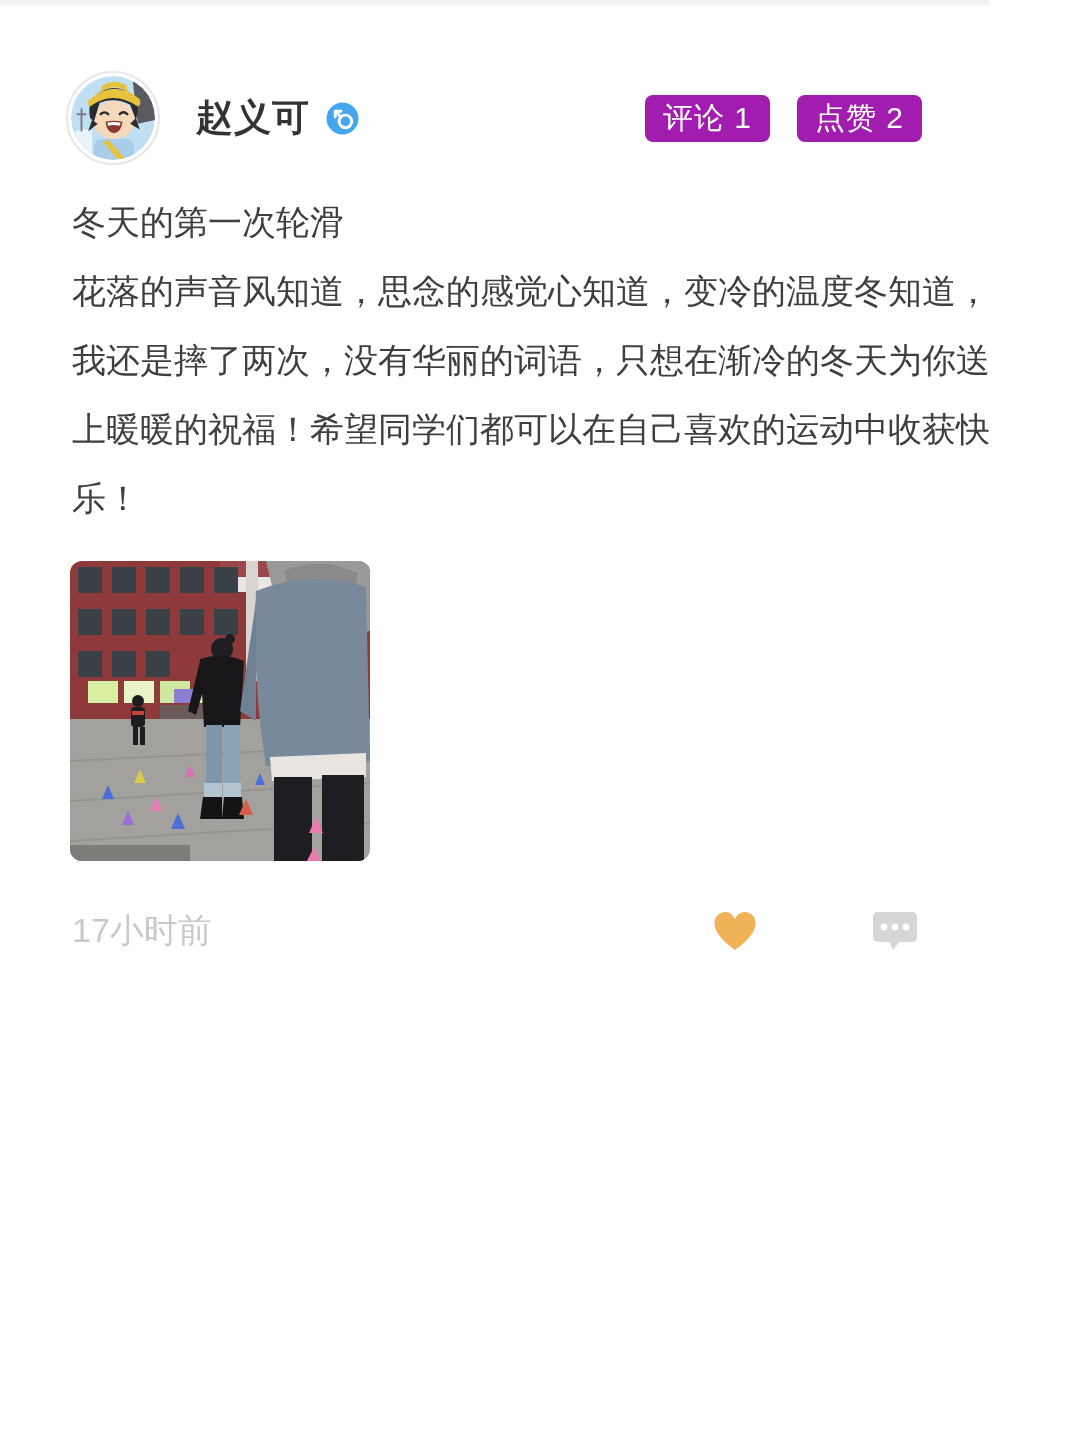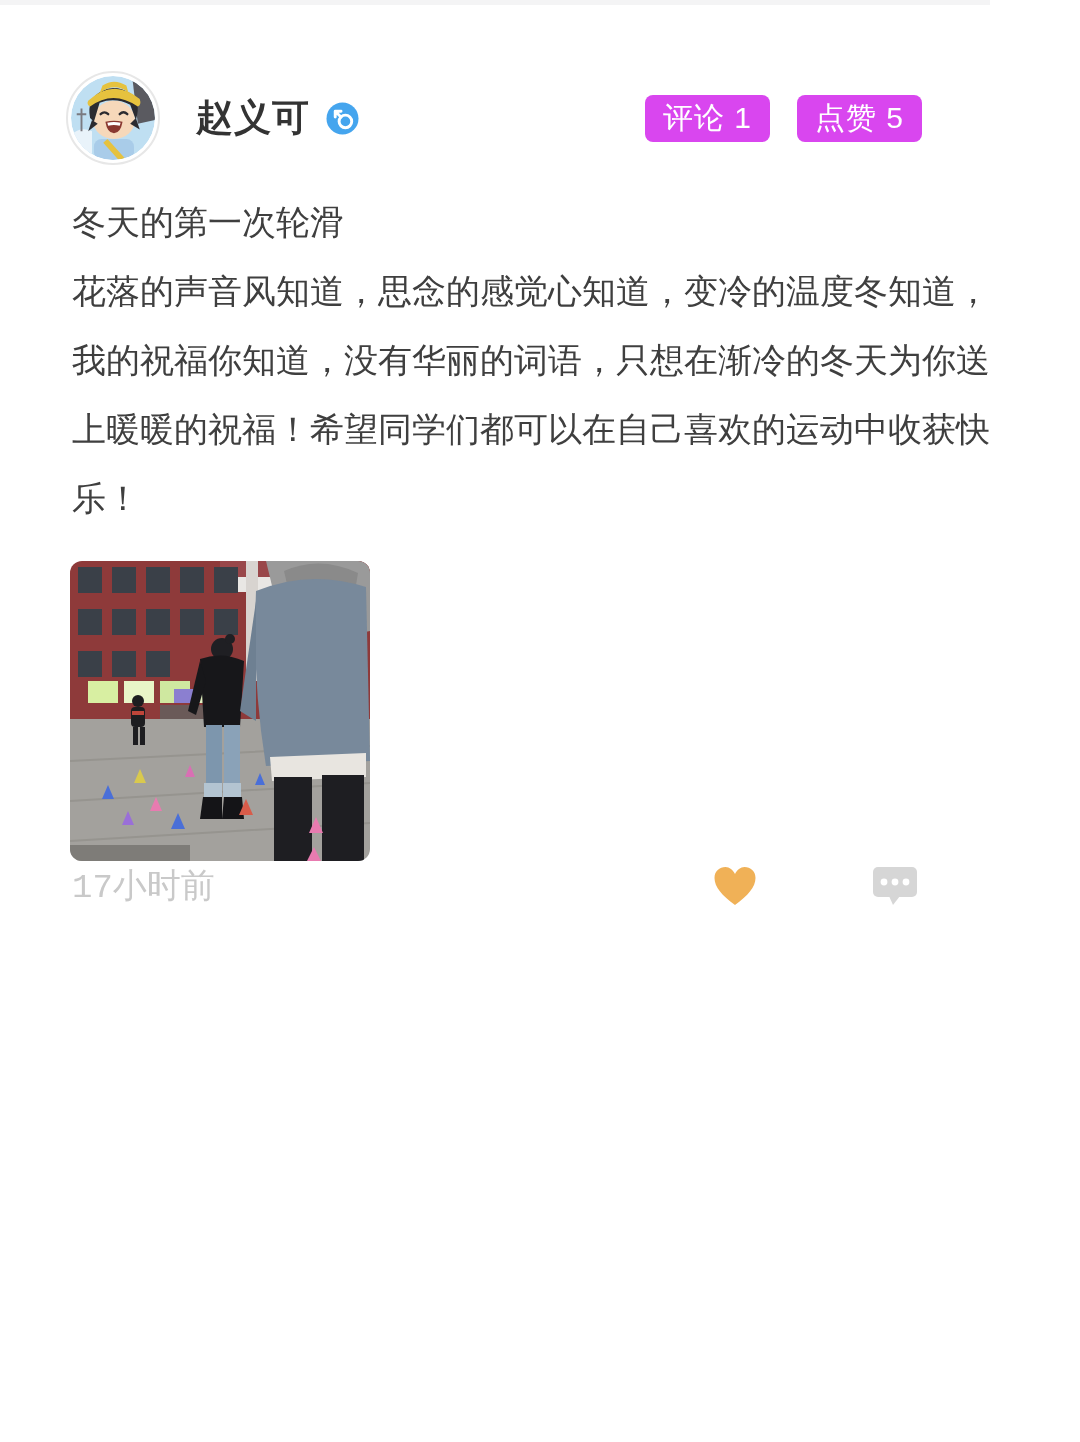--- a/index.html
+++ b/index.html
@@ -13,32 +13,32 @@
   .avatar-wrap {
     width:94px; height:94px; border-radius:50%; border:2px solid #e7e7e7;
     background:#fff; padding:3px; flex:0 0 auto;
   }
   .avatar-wrap svg { display:block; width:84px; height:84px; border-radius:50%; }
   .username { margin-left:36px; font-size:37px; font-weight:700; color:#333333; letter-spacing:1px; }
   .gender-badge { margin-left:16px; width:33px; height:33px; flex:0 0 auto; }
   .header-buttons { margin-left:auto; display:flex; gap:27px; }
   .hbtn {
     height:47px; min-width:118px; padding:0 18px; border:none; border-radius:8px;
-    background:#d946ef; color:#ffffff; font-size:30px; letter-spacing:1px;
+    background:#a21caf; color:#ffffff; font-size:30px; letter-spacing:1px;
     display:flex; align-items:center; justify-content:center; cursor:pointer;
     font-family:inherit;
   }
   .body-text { margin:23px 84px 0 72px; width:940px; font-size:34px; line-height:69px; color:#3f3f3f; }
   .body-text p { white-space:pre-wrap; word-break:break-all; }
   .photo {
     margin:28px 0 0 70px; width:300px; height:300px; border-radius:12px;
     overflow:hidden; display:block; cursor:pointer;
   }
   .photo svg { display:block; width:300px; height:300px; }
-  .footer { display:flex; align-items:center; padding:0 73px 0 72px; height:50px;font-family:Liberation Mono, monospace; }
+  .footer { display:flex; align-items:center; margin-top:45px; padding:0 73px 0 72px; height:50px; }
   .timestamp { color:#c9c9c9; font-size:34px; }
   .heart-btn { margin-left:auto; width:44px; height:41px; cursor:pointer; }
   .bubble-btn { margin-left:116px; width:44px; height:39px; cursor:pointer; }
 </style>
 </head>
 <body>
 
 <div class="page">
   <div class="top-strip"></div>
 
@@ -74,27 +74,27 @@
     <span class="username">赵义可</span>
 
     <svg class="gender-badge" viewBox="0 0 34 34">
       <circle cx="17" cy="17" r="16.5" fill="#45a5ee"></circle>
       <circle cx="20" cy="20" r="6.5" fill="none" stroke="#ffffff" stroke-width="3"></circle>
       <path d="M15.4 15.4 L9.5 9.5 M9.5 9.5 L9.5 15.5 M9.5 9.5 L15.5 9.5" stroke="#ffffff" stroke-width="3" fill="none" stroke-linecap="round" stroke-linejoin="round"></path>
     </svg>
 
     <div class="header-buttons">
       <button class="hbtn">评论 1</button>
-      <button class="hbtn">点赞 5</button>
+      <button class="hbtn">点赞 2</button>
     </div>
   </div>
 
   <div class="body-text">
     <p>冬天的第一次轮滑</p>
-    <p>花落的声音风知道，思念的感觉心知道，变冷的温度冬知道，我的祝福你知道，没有华丽的词语，只想在渐冷的冬天为你送上暖暖的祝福！希望同学们都可以在自己喜欢的运动中收获快乐！</p>
+    <p>花落的声音风知道，思念的感觉心知道，变冷的温度冬知道，我还是摔了两次，没有华丽的词语，只想在渐冷的冬天为你送上暖暖的祝福！希望同学们都可以在自己喜欢的运动中收获快乐！</p>
   </div>
 
   <div class="photo">
     <svg viewBox="0 0 300 300">
       <rect x="0" y="0" width="300" height="160" fill="#8e3a3a"></rect>
       <rect x="150" y="16" width="150" height="15" fill="#e9e7e4"></rect>
       <rect x="150" y="0" width="150" height="16" fill="#99474a"></rect>
       <rect x="176" y="0" width="12" height="120" fill="#d8d4d0"></rect>
       <g fill="#3a4048">
         <rect x="8" y="6" width="24" height="26"></rect>

